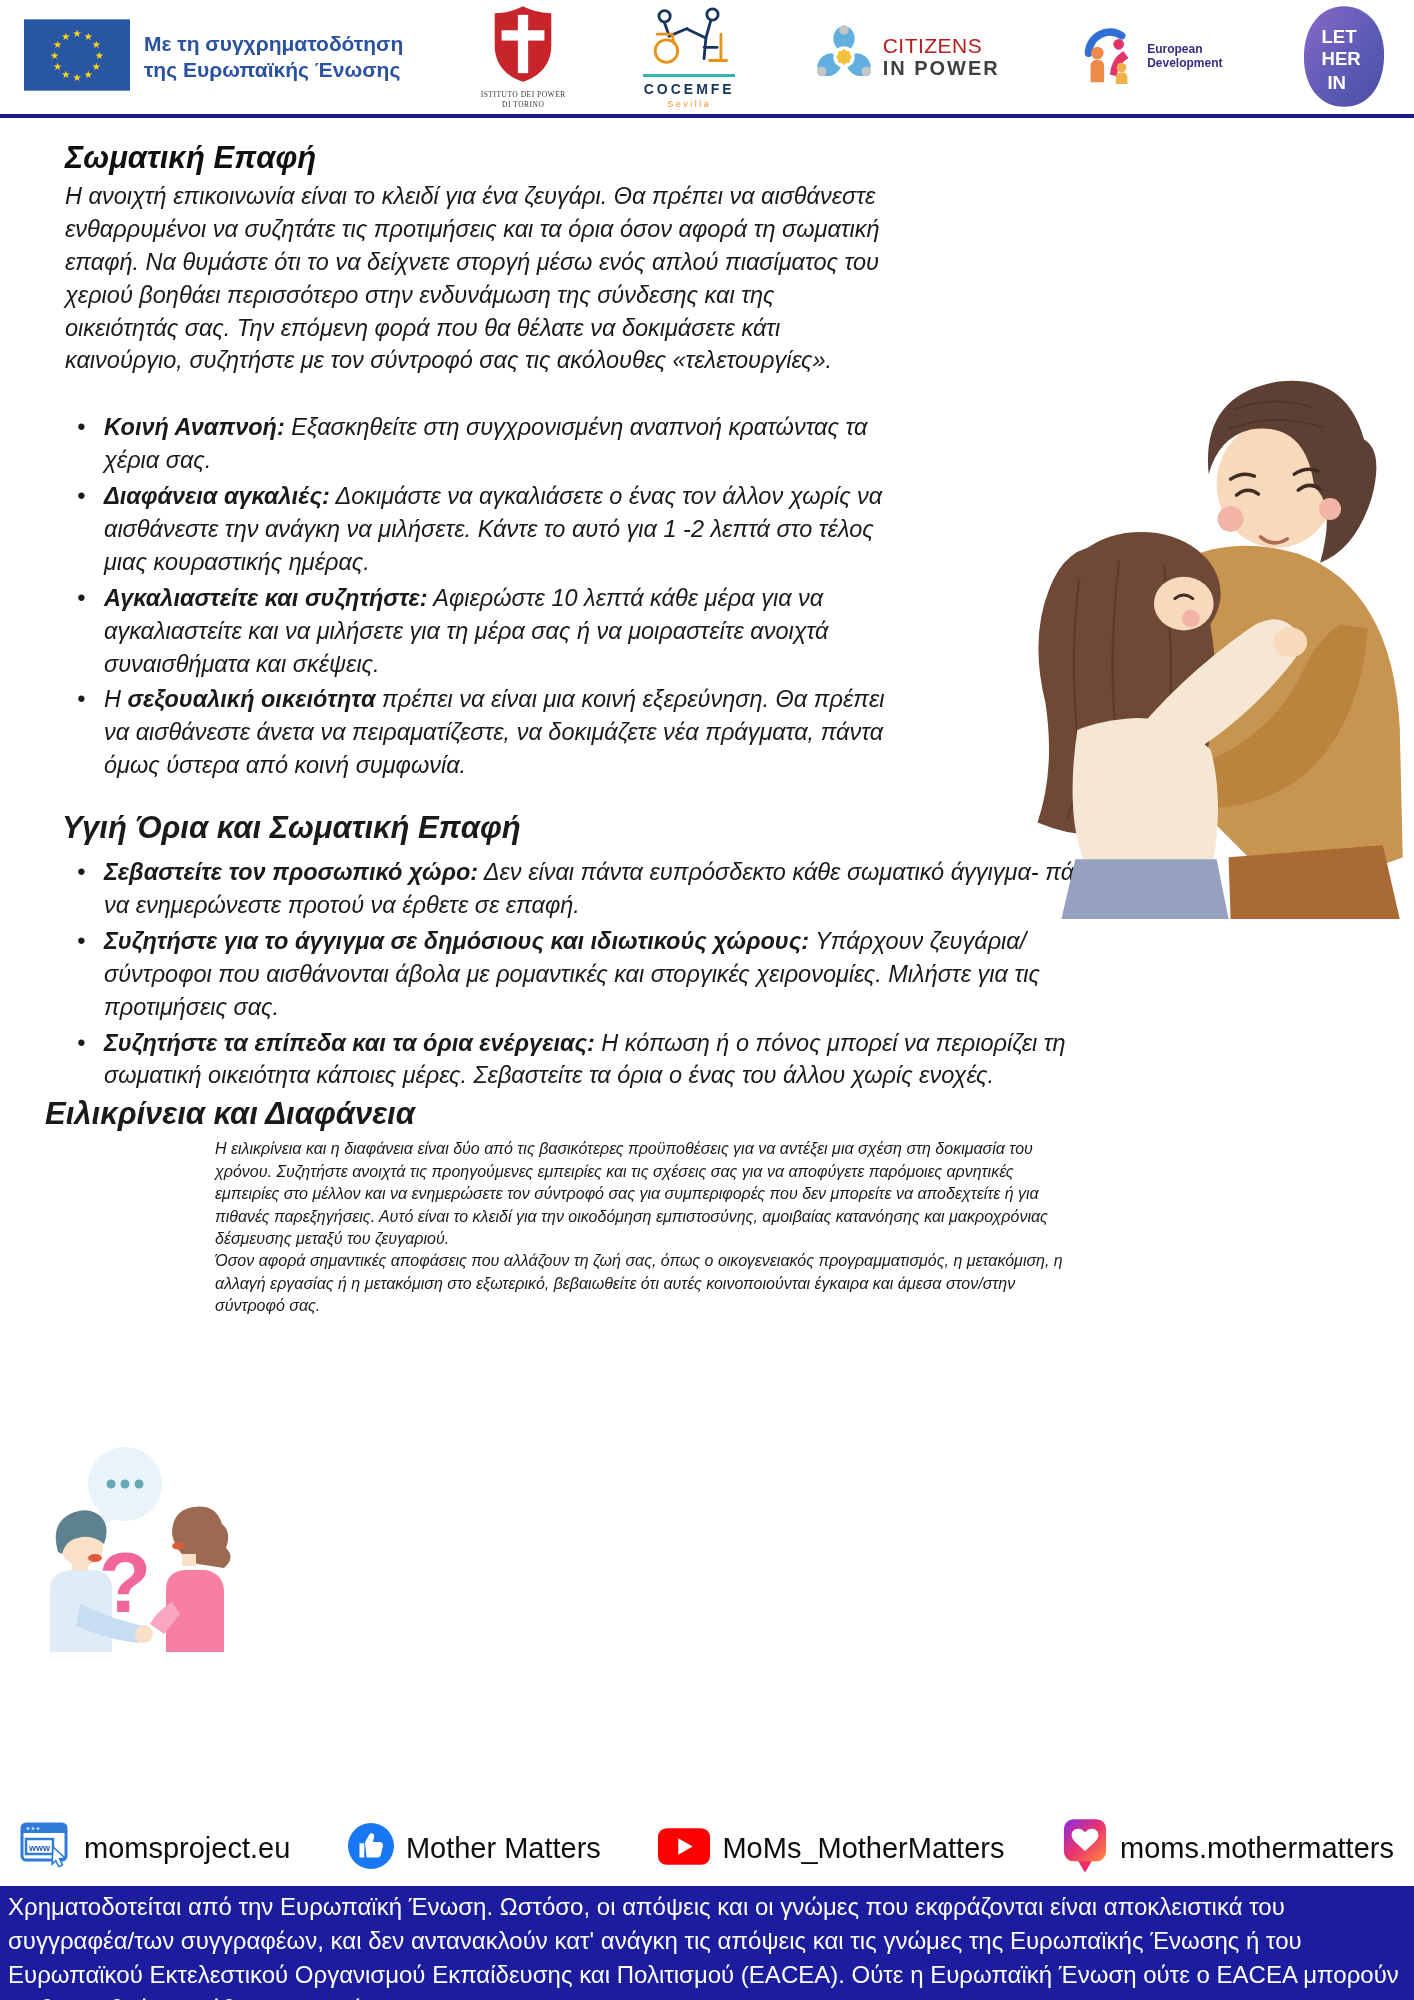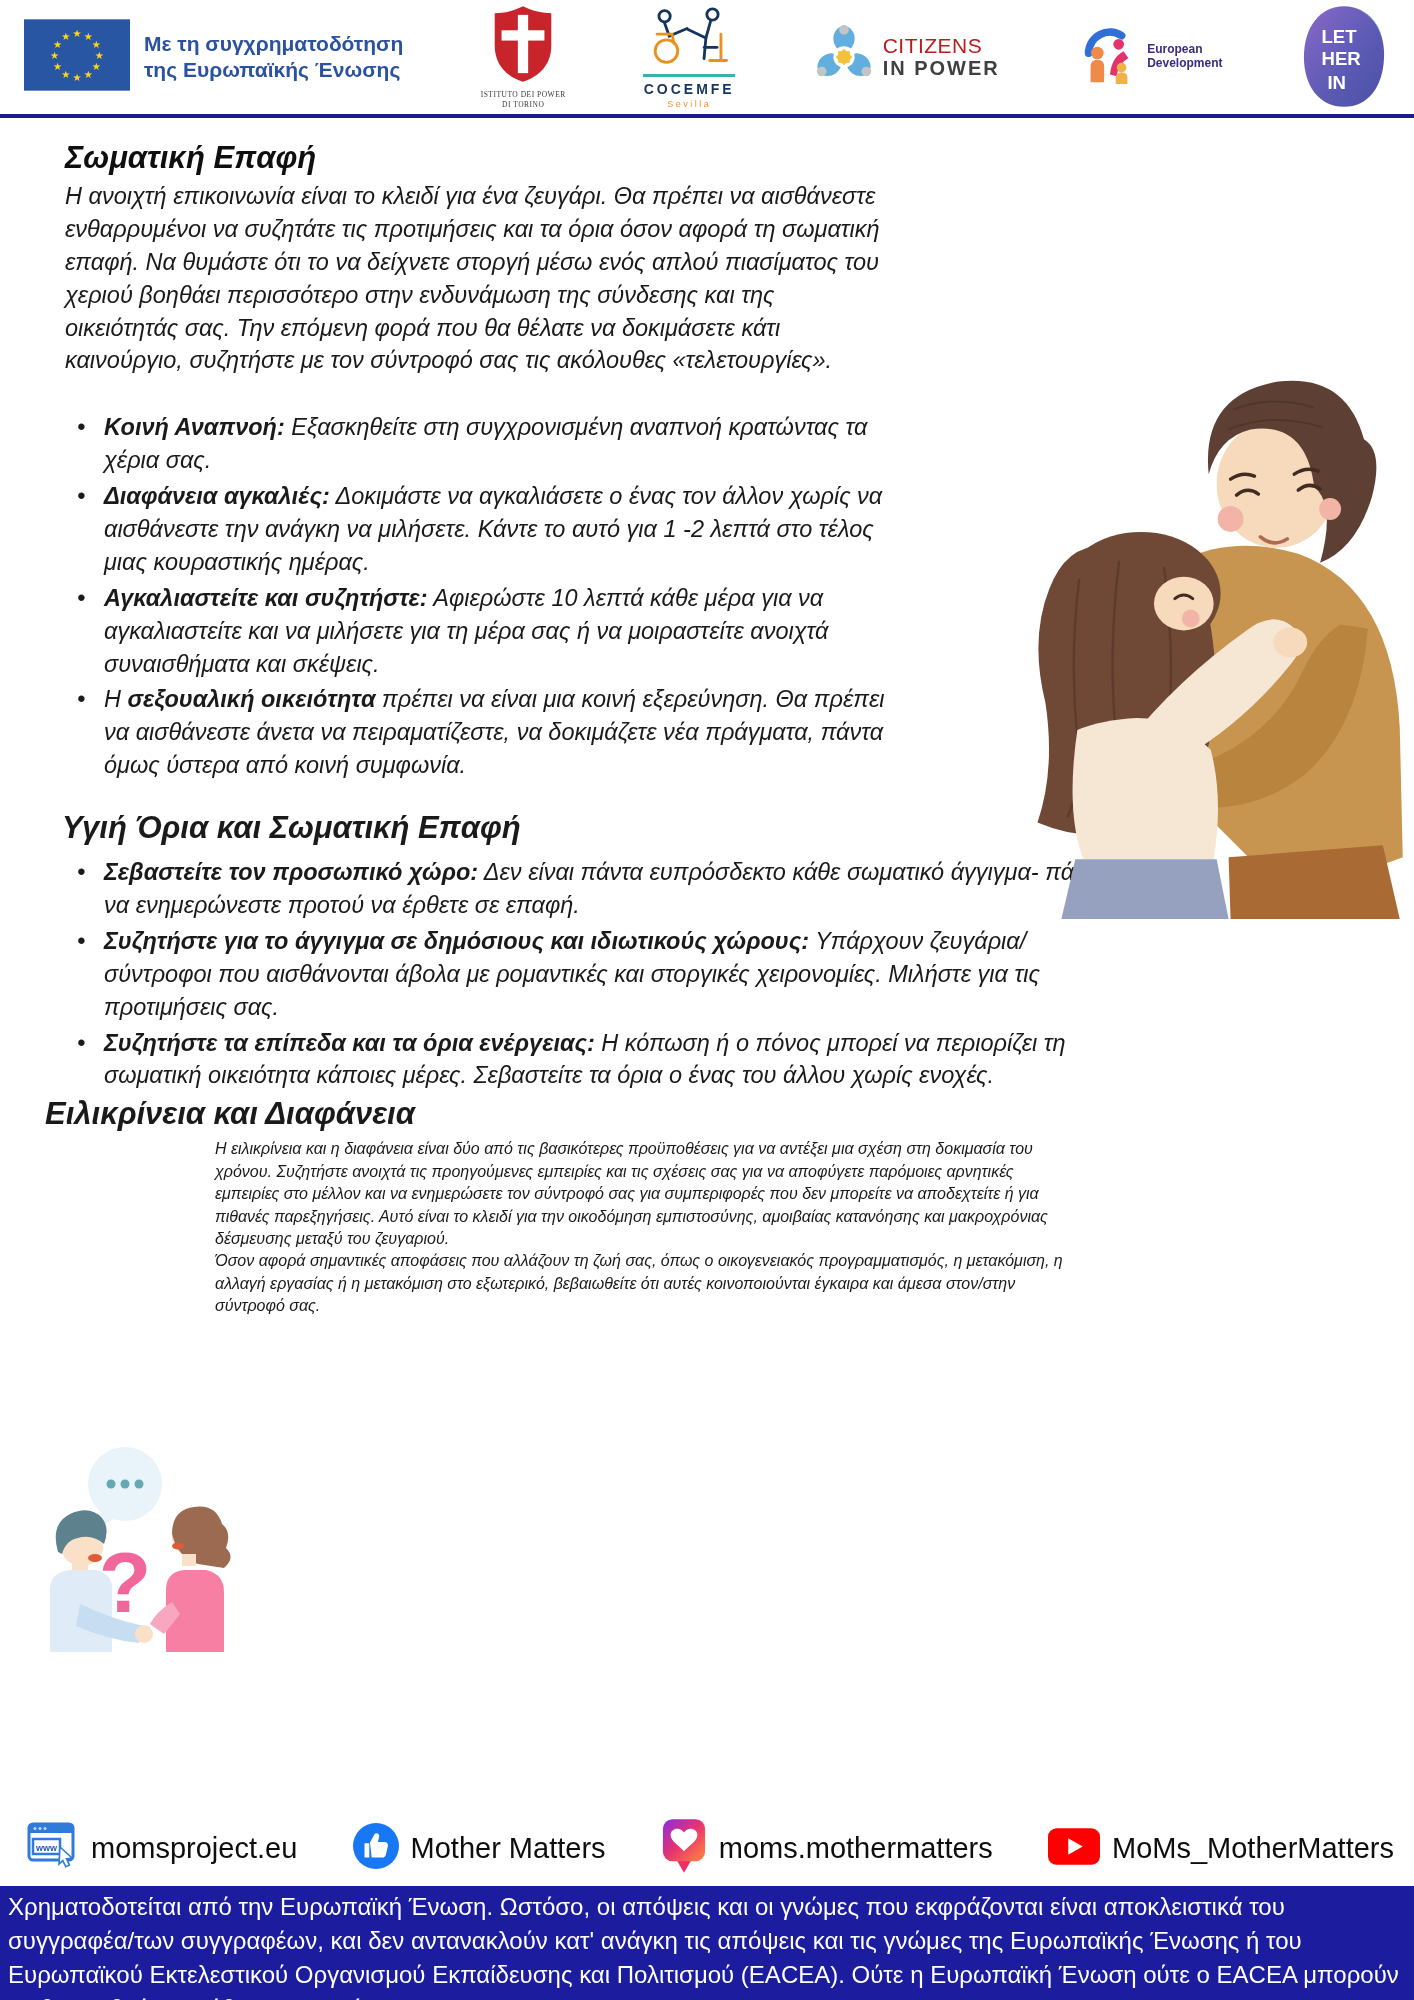--- a/index.html
+++ b/index.html
@@ -38,21 +38,21 @@
   h2.s3-title { font-size:31px; font-weight:700; margin:4px 0 0 45px; }
   .s3-text { margin:6px 0 0 215px; width:866px; font-size:16px; line-height:1.40; }
   .s3-text p { margin:0; }
   b { font-weight:700; }
 
   
   .hug-illustration { position:absolute; top:300px; right:6px; width:528px; height:622px; }
   .talk-illustration { position:absolute; top:1412px; left:22px; width:218px; height:295px; }
 
   
-  .social-bar { position:absolute; left:7px; right:0; bottom:114px; height:76px;
+  .social-bar { position:absolute; left:0; right:0; bottom:114px; height:76px;
                 display:flex; align-items:center; justify-content:space-between;
                 padding:0 20px; background:#fff; }
   .social-item { display:flex; align-items:center; gap:12px; cursor:pointer; }
   .social-item .label { font-size:29px; color:#0e0e0e; }
 
   
   .footer { position:absolute; left:0; right:0; bottom:0; height:114px;
             background:#1c1c9e; color:#fff; font-size:24px; line-height:1.42;
             padding:4px 10px 0 8px; }
 </style>
@@ -317,44 +317,44 @@
         <svg width="46" height="46" viewBox="0 0 48 48">
           <circle cx="24" cy="24" r="24" fill="#1877f2"></circle>
           <path fill="#fff" d="M12 21h5v15h-5zM19.5 36h11.3c1.6 0 3-1.1 3.4-2.7l2.2-9.4c.5-2.1-1.1-4-3.2-4h-7.2l1.3-5.6c.3-1.4-.4-2.8-1.7-3.4-1.2-.5-2.6 0-3.3 1.1l-4.6 8.3z"></path>
         </svg>
       </span>
       <span class="label">Mother Matters</span>
     </div>
 
     <div class="social-item">
       <span>
+        <svg width="52" height="37" viewBox="0 0 54 38">
+          <rect width="54" height="38" rx="9" fill="#ff0000"></rect>
+          <path d="M21 10.5 L36 19 L21 27.5 Z" fill="#fff"></path>
+        </svg>
+      </span>
+      <span class="label">MoMs_MotherMatters</span>
+    </div>
+
+    <div class="social-item">
+      <span>
         <svg width="46" height="58" viewBox="0 0 48 60">
           <defs>
             <linearGradient id="ig" x1="0" y1="0" x2="1" y2="1">
               <stop offset="0" stop-color="#8a2be2"></stop>
               <stop offset=".5" stop-color="#e8336e"></stop>
               <stop offset="1" stop-color="#ff8a3c"></stop>
             </linearGradient>
           </defs>
           <path d="M24 58 L16 44 L32 44 Z" fill="#ef2d66"></path>
           <rect x="2" y="2" width="44" height="44" rx="10" fill="url(#ig)"></rect>
           <path d="M24 16 c-3.5-6.5-14-5-14 2.5 c0 6.5 9 11 14 17 c5-6 14-10.5 14-17 c0-7.5-10.5-9-14-2.5 z" fill="#fff"></path>
         </svg>
       </span>
       <span class="label">moms.mothermatters</span>
     </div>
-
-    <div class="social-item">
-      <span>
-        <svg width="52" height="37" viewBox="0 0 54 38">
-          <rect width="54" height="38" rx="9" fill="#ff0000"></rect>
-          <path d="M21 10.5 L36 19 L21 27.5 Z" fill="#fff"></path>
-        </svg>
-      </span>
-      <span class="label">MoMs_MotherMatters</span>
-    </div>
   </div>
 
   <div class="footer">
     <span>Χρηματοδοτείται από την Ευρωπαϊκή Ένωση. Ωστόσο, οι απόψεις και οι γνώμες που εκφράζονται είναι αποκλειστικά του συγγραφέα/των συγγραφέων, και δεν αντανακλούν κατ' ανάγκη τις απόψεις και τις γνώμες της Ευρωπαϊκής Ένωσης ή του Ευρωπαϊκού Εκτελεστικού Οργανισμού Εκπαίδευσης και Πολιτισμού (EACEA). Ούτε η Ευρωπαϊκή Ένωση ούτε ο EACEA μπορούν να θεωρηθούν υπεύθυνοι γι' αυτές.</span>
   </div>
 
 </div>
 
 </body></html>

